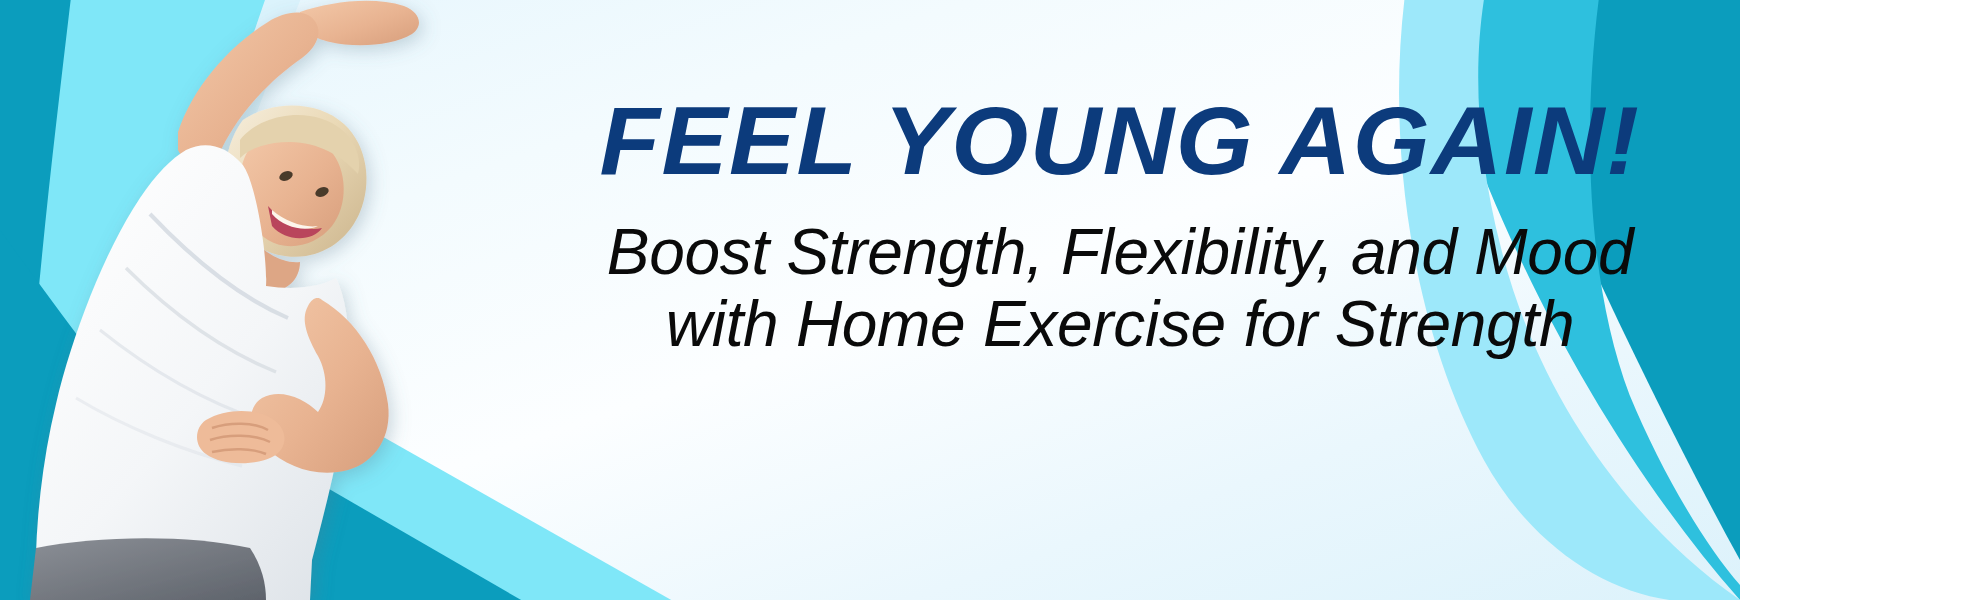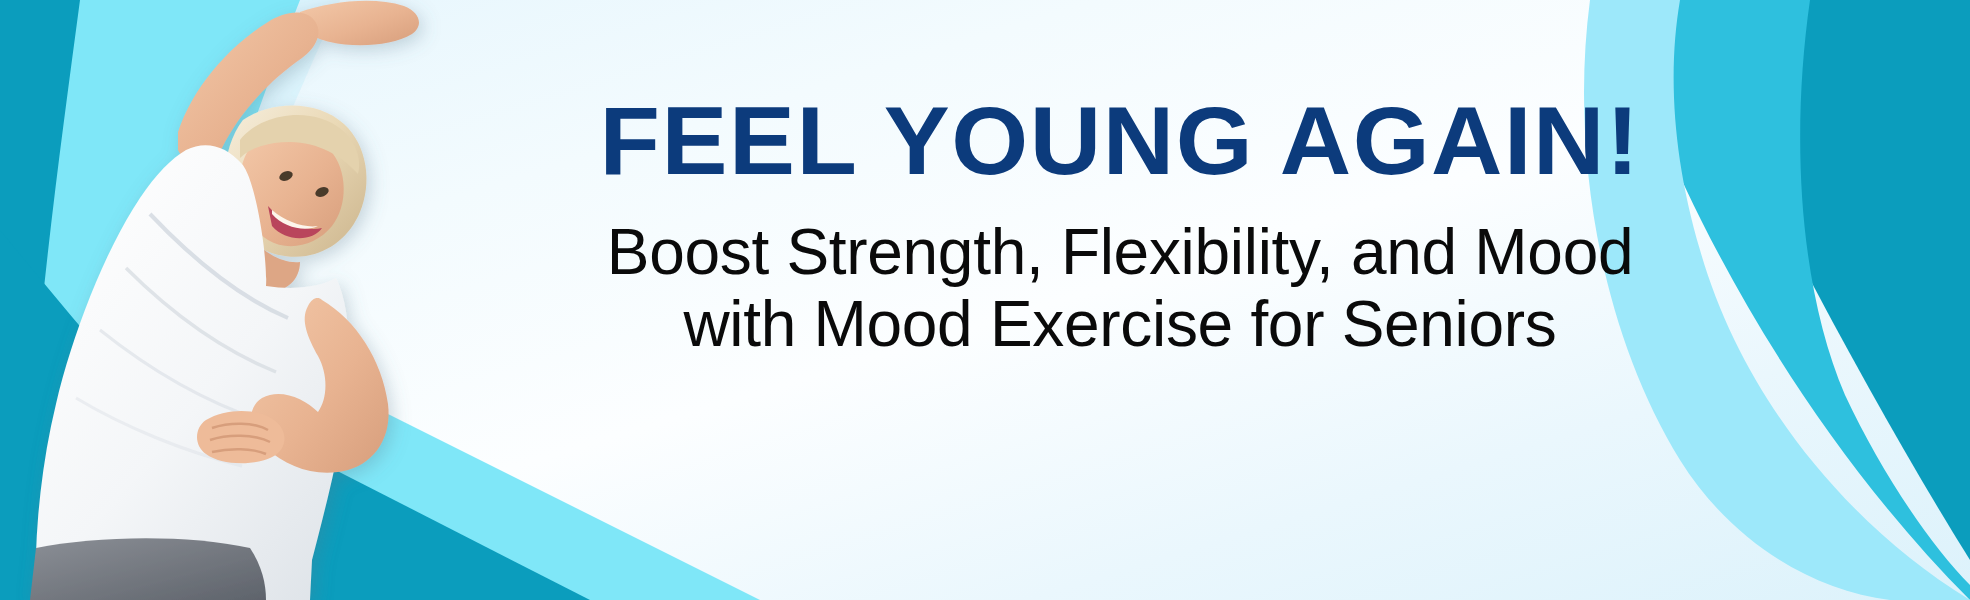--- a/index.html
+++ b/index.html
@@ -2,25 +2,26 @@
 <html><head>
 <meta charset="utf-8">
 <style>
   html, body {
     margin: 0;
     padding: 0;
     background: #ffffff;
   }
   #banner {
     position: relative;
-    width: 1970px;
+    width: 1740px;
     height: 600px;
     overflow: hidden;
     font-family: "Liberation Sans", sans-serif;
     background: linear-gradient(120deg, #e6f6fd 0%, #f4fbfe 30%, #fbfdff 50%, #eaf7fd 72%, #ddf3fc 100%);
+    font-style: italic;
   }
 
   
   .bg-layer {
     position: absolute;
     inset: 0;
     width: 100%;
     height: 100%;
   }
 
@@ -198,17 +199,17 @@
 
         <path d="M36,548 C96,536 186,534 250,548 C262,566 266,584 266,600 L30,600 Z" fill="url(#pantsG)"></path>
       </g>
     </svg>
   </div>
 
   <div class="text-block">
     <h1 class="headline">FEEL YOUNG AGAIN!</h1>
     <p class="subtitle">
       <span class="sub-line">Boost Strength, Flexibility, and Mood</span>
-      <span class="sub-line">with Mood Exercise for Seniors</span>
+      <span class="sub-line">with Home Exercise for Strength</span>
     </p>
   </div>
 
 </div>
 
 </body></html>

